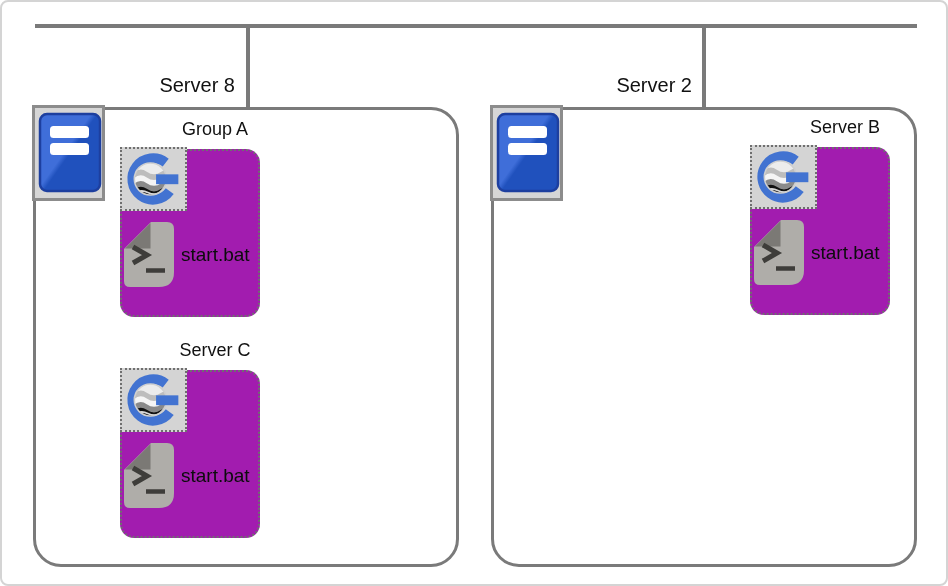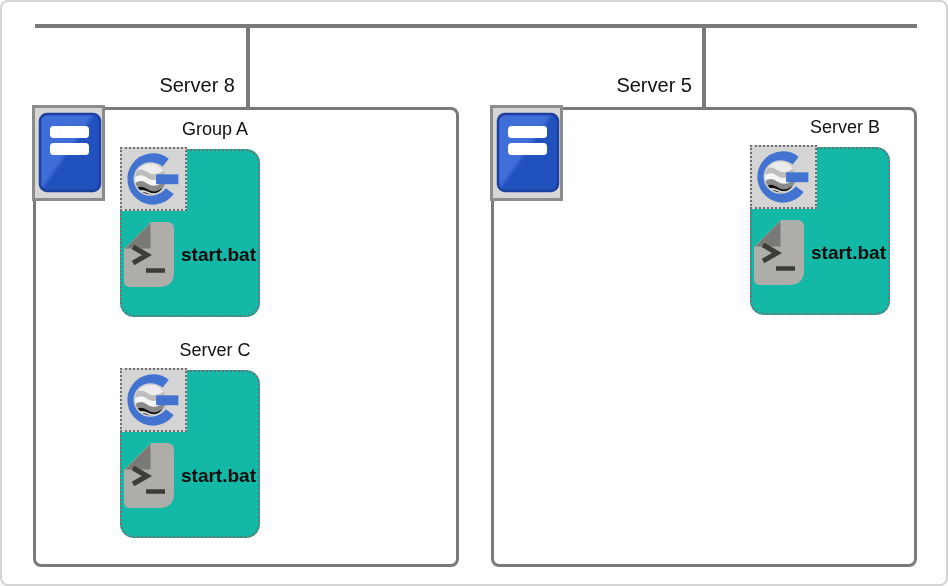--- a/index.html
+++ b/index.html
@@ -33,21 +33,21 @@
     font-size: 20px; line-height: 22px; text-align: right; color: #111;
   }
   .server-label.s1 { left: 103px; }
   .server-label.s2 { left: 560px; }
   
   .server-box {
     position: absolute; top: 105px;
     width: 426px; height: 460px;
     background: #ffffff;
     border: 3px solid #7a7a7a;
-    border-radius: 8px;
+    border-radius: 28px;
   }
   .server-box.s1 { left: 31px; }
   .server-box.s2 { left: 489px; }
   
   .server-icon {
     position: absolute; left: -4px; top: -5px;
     width: 73px; height: 96px;
   }
   
   .group { position: absolute; width: 140px; }
@@ -55,24 +55,23 @@
   .group.gc { left: 84px;  top: 229px; }
   .group.gb { left: 256px; top: 6px; }
   .glabel {
     height: 22px; line-height: 22px; margin-bottom: 9px;
     font-size: 18px; text-align: center; color: #111;
     transform: translateX(25px);
   }
   .gbox {
     position: relative;
     width: 140px; height: 168px;
-    background: #14b8a6;
+    background: #a21caf;
     border: 2px dotted #6f6f6f;
     border-radius: 14px;
-    font-weight: bold;
   }
   .tile {
     position: absolute; left: -2px; top: -4px;
     width: 67px; height: 64px;
     background: #d4d4d4;
     border: 2px dotted #6f6f6f;
   }
   .tile svg { display: block; margin: 2px auto 0 auto; }
   .filerow {
     position: absolute; left: 2px; top: 71px;
@@ -99,21 +98,21 @@
   </defs>
 </svg>
 
 <div class="canvas">
 
   <div class="topline"></div>
   <div class="vline v1"></div>
   <div class="vline v2"></div>
 
   <div class="server-label s1">Server 8</div>
-  <div class="server-label s2">Server 5</div>
+  <div class="server-label s2">Server 2</div>
 
   <div class="server-box s1">
 
     <svg class="server-icon" viewBox="0 0 73 96">
       <rect x="1.5" y="1.5" width="70" height="93" fill="#d6d6d6" stroke="#8c8c8c" stroke-width="3"></rect>
       <rect x="8" y="9" width="60" height="77" rx="7" fill="url(#towerGrad)" stroke="#1d3f9f" stroke-width="2.5"></rect>
       <rect x="18" y="21" width="39" height="12" rx="3.5" fill="#ffffff"></rect>
       <rect x="18" y="38" width="39" height="12" rx="3.5" fill="#ffffff"></rect>
     </svg>
 

